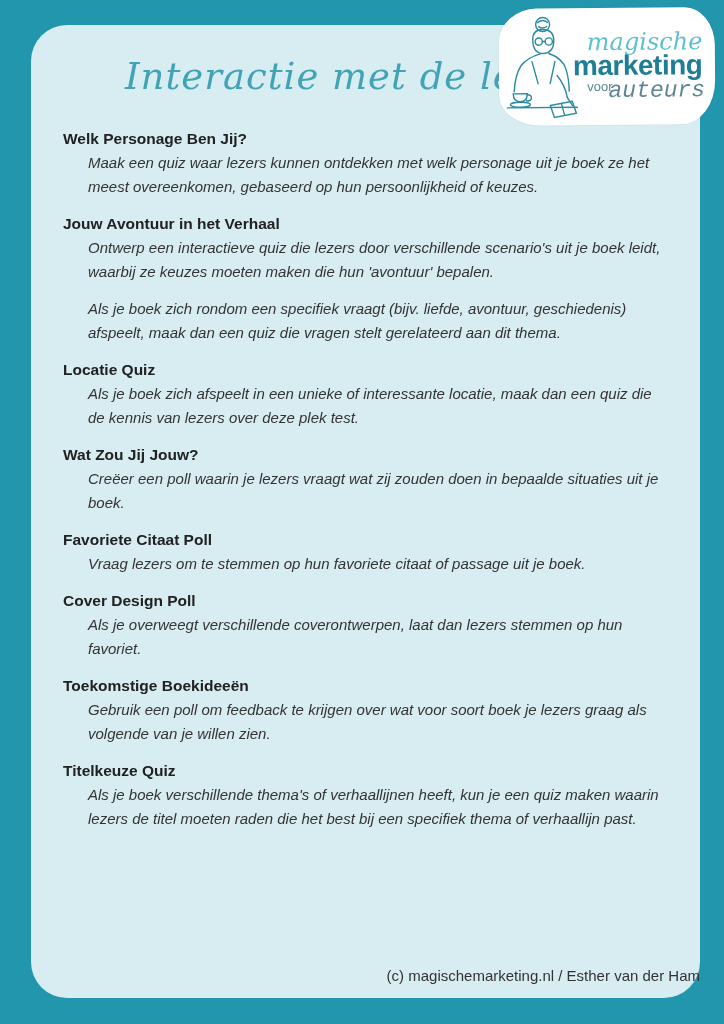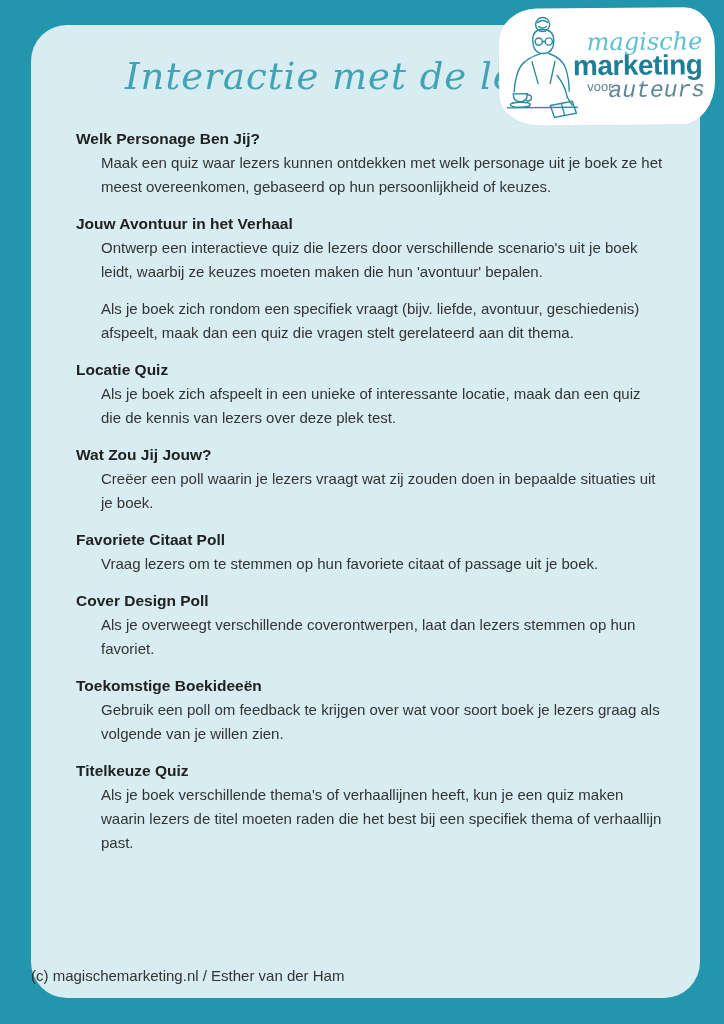--- a/index.html
+++ b/index.html
@@ -37,39 +37,40 @@
     font-size:37px;
     color:var(--title-teal);
     letter-spacing:1px;
     white-space:nowrap;
   }
   .sections{
     position:absolute;
     left:32px;top:102px;
     width:600px;
   }
-  .section{margin-bottom:13px;margin-left:13px;}
+  .section{margin-bottom:13px;}
   .section h3{
     margin:0;
     font-size:15.5px;
     line-height:24px;
     font-weight:bold;
     color:var(--heading-text);
   }
   .section p{
     margin:0 0 0 25px;
     font-size:15px;
     line-height:24px;
     color:var(--body-text);
+    font-style:italic;
   }
   .footer{
     position:absolute;
     bottom:14px;left:0;
     width:100%;
-    text-align:left;
+    text-align:right;
     font-size:15px;
     color:#333333;
   }
   .logo-badge{
     position:absolute;
     top:8px;right:9px;
     width:216px;height:117px;
     background:var(--badge-bg);
     border-radius:38px 30px 34px 42px / 34px 38px 44px 30px;
     box-shadow:0 0 0 1px rgba(0,0,0,0.03);

